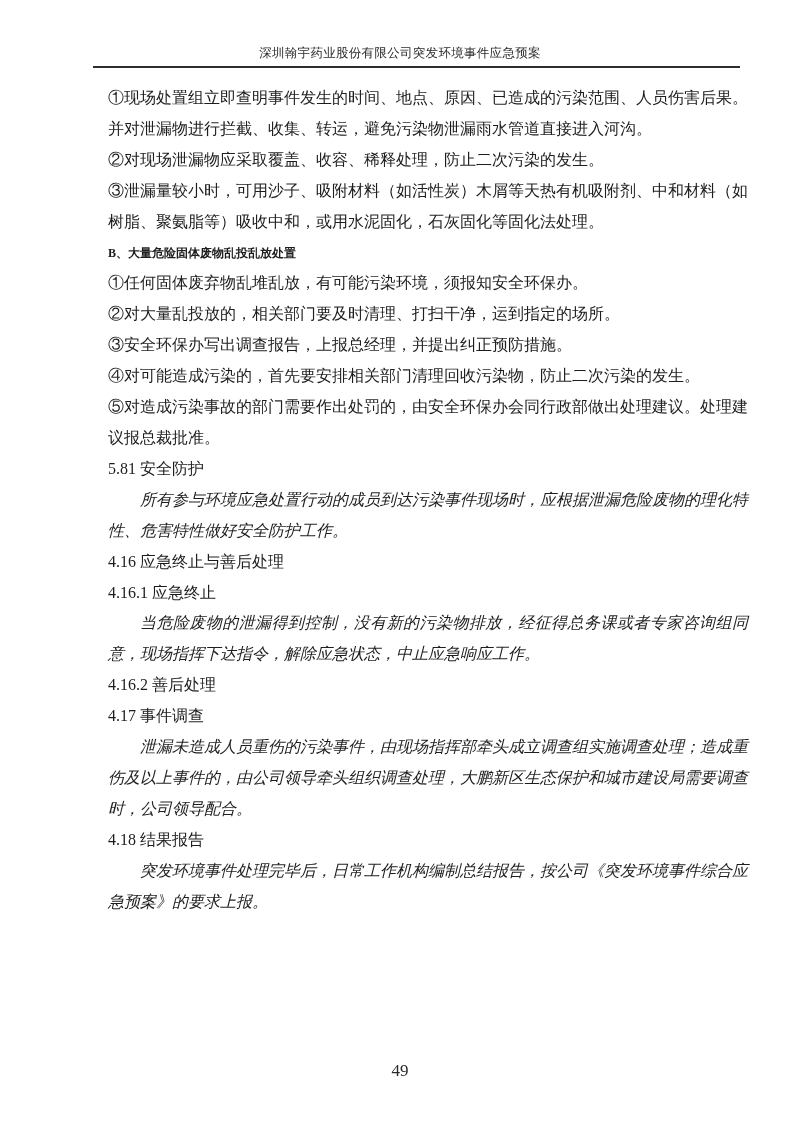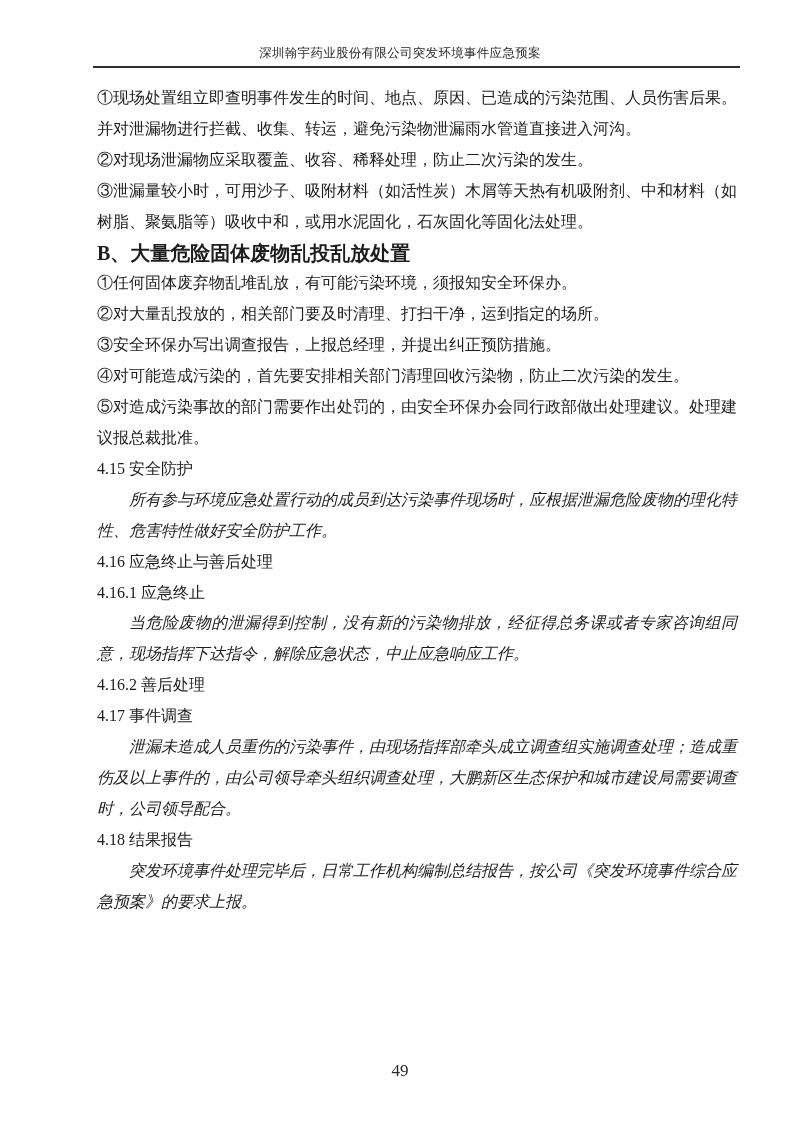--- a/index.html
+++ b/index.html
@@ -30,21 +30,21 @@
     position: absolute;
     top: 66px;
     left: 93px;
     width: 647px;
     height: 0;
     border-top: 2px solid #2e2e2e;
   }
   .content {
     position: absolute;
     top: 83px;
-    left: 97px;
+    left: 108px;
     width: 640px;
     font-size: 16px;
     line-height: 30.9px;
     text-align: justify;
     text-justify: inter-ideograph;
     overflow-wrap: break-word;
   }
   .content p {
     margin: 0;
     padding: 0;
@@ -56,21 +56,21 @@
     text-indent: 2em;
     font-style: italic;
   }
   .heading {
     text-align: left;
     font-weight: normal;
   }
   .heading-bold {
     text-align: left;
     font-weight: bold;
-    font-size: 20px;
+    font-size: 12px;
   }
   .footer {
     position: absolute;
     top: 1061px;
     left: 0;
     right: 0;
     text-align: center;
   }
   .page-number {
     font-size: 17px;
@@ -87,21 +87,21 @@
   <div class="content">
       <p class="para">①现场处置组立即查明事件发生的时间、地点、原因、已造成的污染范围、人员伤害后果。并对泄漏物进行拦截、收集、转运，避免污染物泄漏雨水管道直接进入河沟。</p>
       <p class="para">②对现场泄漏物应采取覆盖、收容、稀释处理，防止二次污染的发生。</p>
       <p class="para">③泄漏量较小时，可用沙子、吸附材料（如活性炭）木屑等天热有机吸附剂、中和材料（如树脂、聚氨脂等）吸收中和，或用水泥固化，石灰固化等固化法处理。</p>
       <p class="heading-bold">B、大量危险固体废物乱投乱放处置</p>
       <p class="para">①任何固体废弃物乱堆乱放，有可能污染环境，须报知安全环保办。</p>
       <p class="para">②对大量乱投放的，相关部门要及时清理、打扫干净，运到指定的场所。</p>
       <p class="para">③安全环保办写出调查报告，上报总经理，并提出纠正预防措施。</p>
       <p class="para">④对可能造成污染的，首先要安排相关部门清理回收污染物，防止二次污染的发生。</p>
       <p class="para">⑤对造成污染事故的部门需要作出处罚的，由安全环保办会同行政部做出处理建议。处理建议报总裁批准。</p>
-      <p class="heading">4.15 安全防护</p>
+      <p class="heading">5.81 安全防护</p>
       <p class="para indent">所有参与环境应急处置行动的成员到达污染事件现场时，应根据泄漏危险废物的理化特性、危害特性做好安全防护工作。</p>
       <p class="heading">4.16 应急终止与善后处理</p>
       <p class="heading">4.16.1 应急终止</p>
       <p class="para indent">当危险废物的泄漏得到控制，没有新的污染物排放，经征得总务课或者专家咨询组同意，现场指挥下达指令，解除应急状态，中止应急响应工作。</p>
       <p class="heading">4.16.2 善后处理</p>
       <p class="heading">4.17 事件调查</p>
       <p class="para indent">泄漏未造成人员重伤的污染事件，由现场指挥部牵头成立调查组实施调查处理；造成重伤及以上事件的，由公司领导牵头组织调查处理，大鹏新区生态保护和城市建设局需要调查时，公司领导配合。</p>
       <p class="heading">4.18 结果报告</p>
       <p class="para indent">突发环境事件处理完毕后，日常工作机构编制总结报告，按公司《突发环境事件综合应急预案》的要求上报。</p>
     </div>

